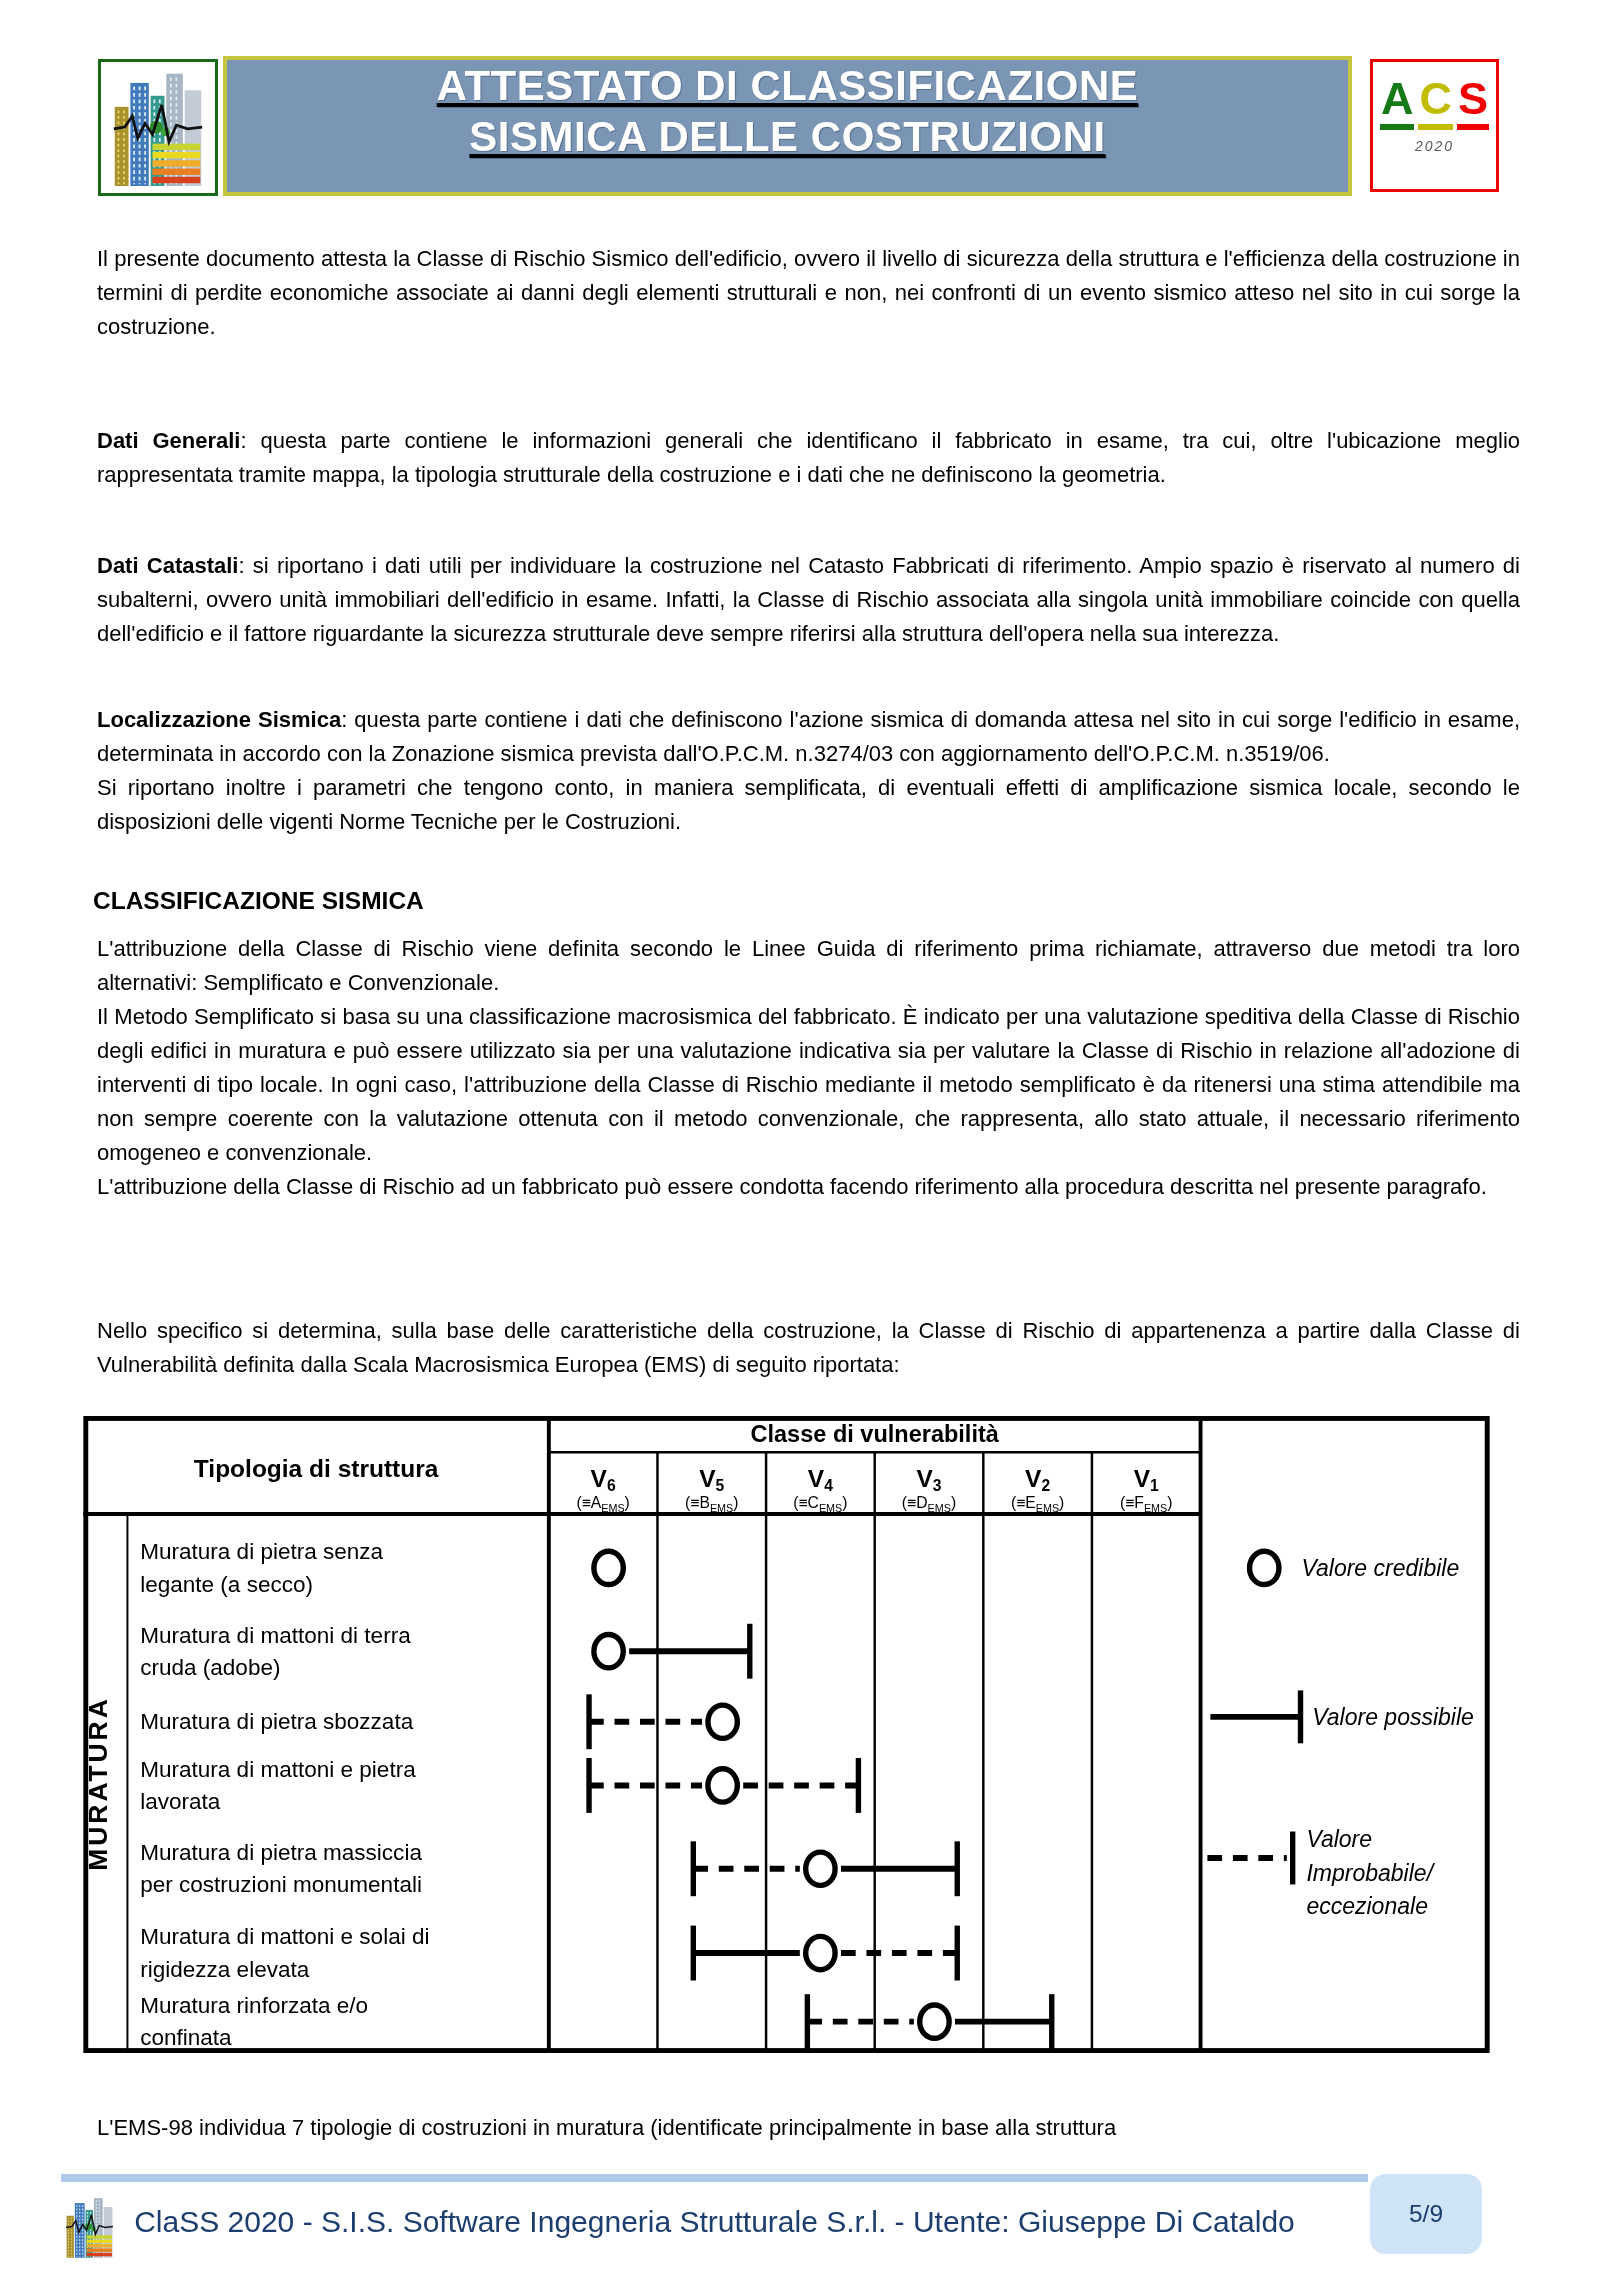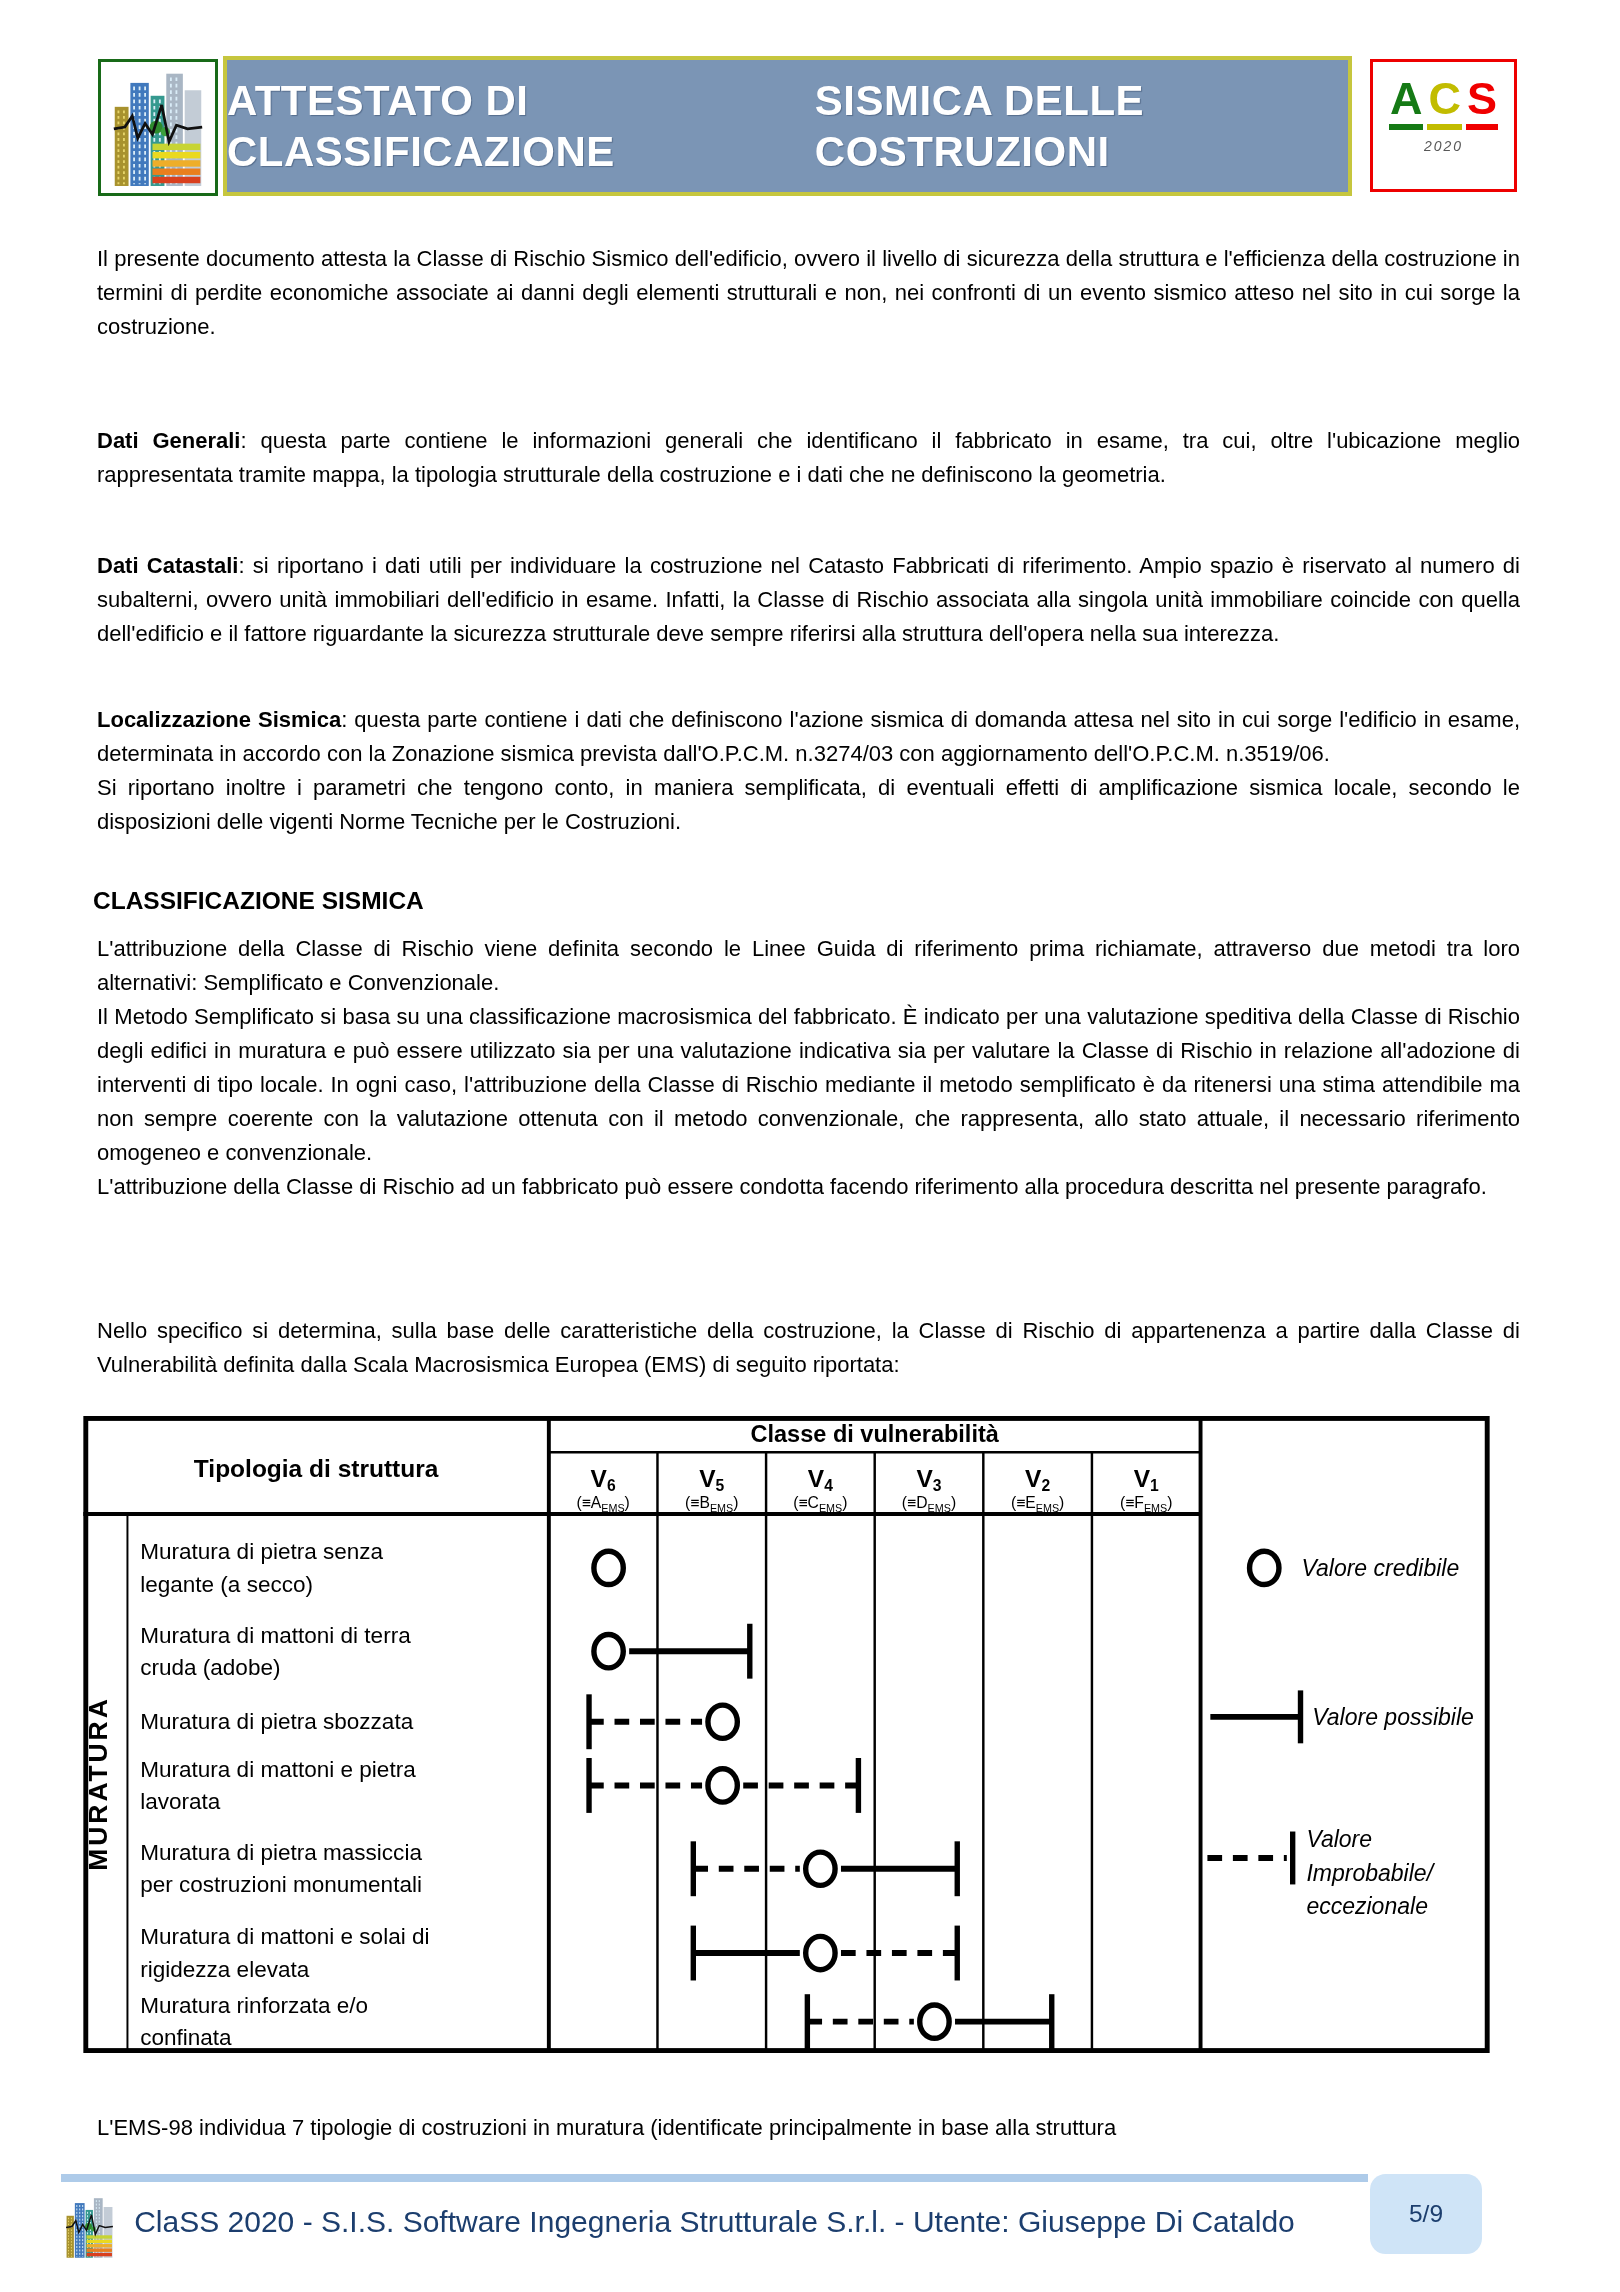--- a/index.html
+++ b/index.html
@@ -6,24 +6,24 @@
   .page{position:relative;width:1620px;height:2293px;background:#ffffff;
         font-family:"Liberation Sans",sans-serif;color:#000;overflow:hidden;}
 
   
   .logo-box{position:absolute;left:98px;top:59px;width:120px;height:137px;
             border:3.9px solid #186a18;box-sizing:border-box;background:#fff;
             display:flex;align-items:center;justify-content:center;}
   .logo-img{width:102px;height:120px;}
   .banner{position:absolute;left:223px;top:56px;width:1129px;height:140px;
           background:#7b95b5;border:4.9px solid #c6c63e;box-sizing:border-box;
-          display:flex;flex-direction:row;justify-content:flex-start;align-items:center;}
+          display:flex;flex-direction:column;justify-content:flex-start;align-items:center;text-decoration:underline;}
   .banner .line{color:#ffffff;font-weight:bold;font-size:42px;line-height:51px;letter-spacing:0.5px;
                 text-shadow:1px 1px 1px rgba(40,60,90,.45);}
-  .acs-box{position:absolute;left:1370px;top:59px;width:147px;height:133px;
+  .acs-box{position:absolute;left:1370px;top:59px;width:129px;height:133px;
            border:3.9px solid #ee0000;box-sizing:border-box;background:#fff;
            text-align:center;padding-top:13.7px;}
   .acs-letters span{display:inline-block;font-size:45px;font-weight:bold;line-height:45px;
                     padding:0 1px 2.9px;border-bottom:6.9px solid;margin:0 2px;}
   .acs-a{color:#157a15;border-color:#157a15;}
   .acs-c{color:#c2bc00;border-color:#c2bc00;}
   .acs-s{color:#f00000;border-color:#f00000;}
   .acs-year{margin-top:8.8px;font-size:14px;color:#585858;letter-spacing:2px;font-style:italic;}
 
   

